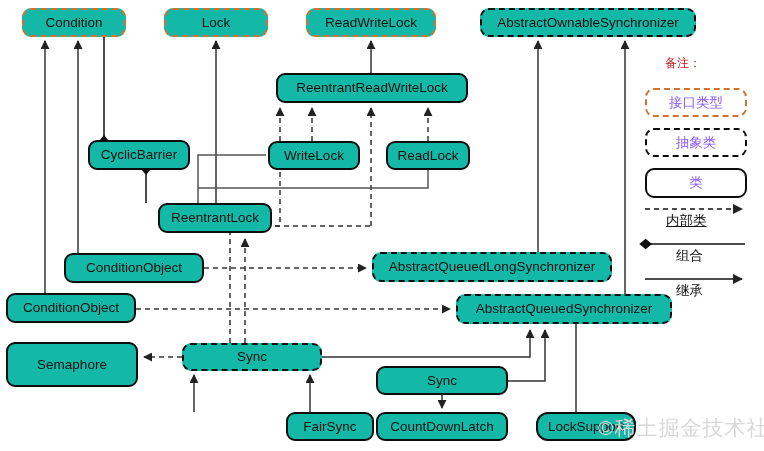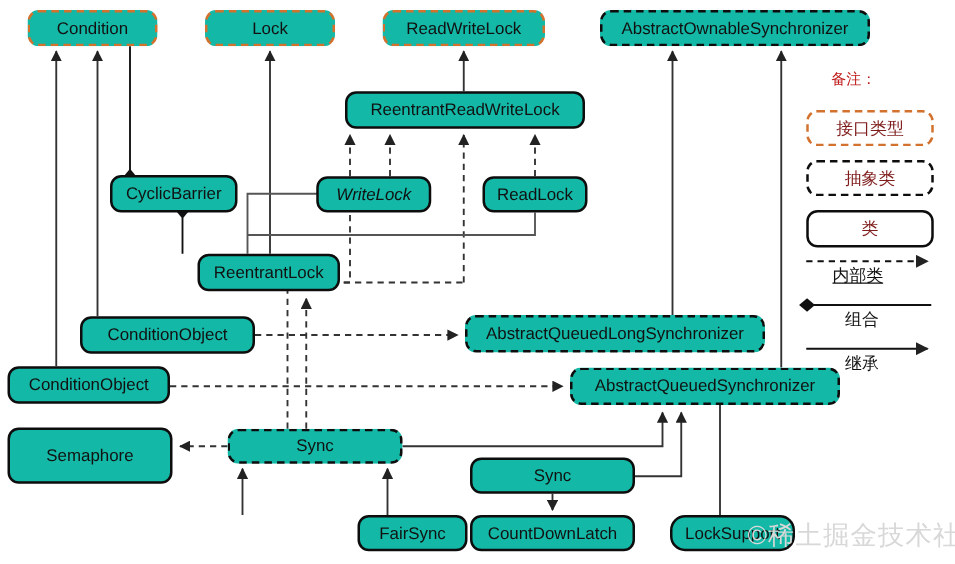--- a/index.html
+++ b/index.html
@@ -56,21 +56,21 @@
   }
   .legend-node {
     position: absolute;
     box-sizing: border-box;
     display: flex;
     align-items: center;
     justify-content: center;
     border-radius: 9px;
     background: #ffffff;
     font-size: 13.5px;
-    color: #7f1d1d;
+    color: #8b5cf6;
     white-space: nowrap;
     z-index: 6;
   }
   .legend-label {
     position: absolute;
     font-size: 13.5px;
     color: #111111;
     white-space: nowrap;
     z-index: 6;
   }
@@ -159,21 +159,21 @@
   </svg>
 
   <div class="node iface" style="left:22px;top:8px;width:104px;height:29px;">Condition</div>
   <div class="node iface" style="left:164px;top:8px;width:104px;height:29px;">Lock</div>
   <div class="node iface" style="left:306px;top:8px;width:130px;height:29px;">ReadWriteLock</div>
   <div class="node abs" style="left:480px;top:8px;width:216px;height:29px;">AbstractOwnableSynchronizer</div>
 
   <div class="node cls" style="left:276px;top:73px;width:192px;height:30px;">ReentrantReadWriteLock</div>
 
   <div class="node cls" style="left:88px;top:140px;width:102px;height:30px;">CyclicBarrier</div>
-  <div class="node cls" style="left:253px;top:141px;width:92px;height:29px;font-style:italic;">WriteLock</div>
+  <div class="node cls" style="left:268px;top:141px;width:92px;height:29px;">WriteLock</div>
   <div class="node cls" style="left:386px;top:141px;width:84px;height:29px;">ReadLock</div>
 
   <div class="node cls" style="left:158px;top:203px;width:114px;height:30px;">ReentrantLock</div>
 
   <div class="node cls" style="left:64px;top:253px;width:140px;height:30px;">ConditionObject</div>
   <div class="node abs" style="left:372px;top:252px;width:240px;height:30px;text-align:center;">AbstractQueuedLongSynchronizer</div>
 
   <div class="node cls" style="left:6px;top:293px;width:130px;height:30px;">ConditionObject</div>
   <div class="node abs" style="left:456px;top:294px;width:216px;height:30px;">AbstractQueuedSynchronizer</div>
 

